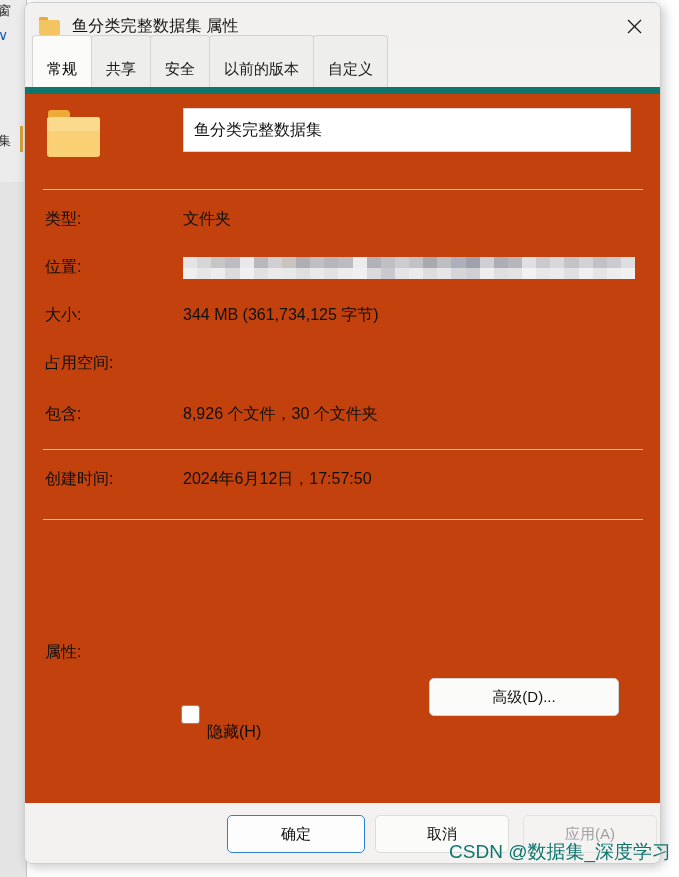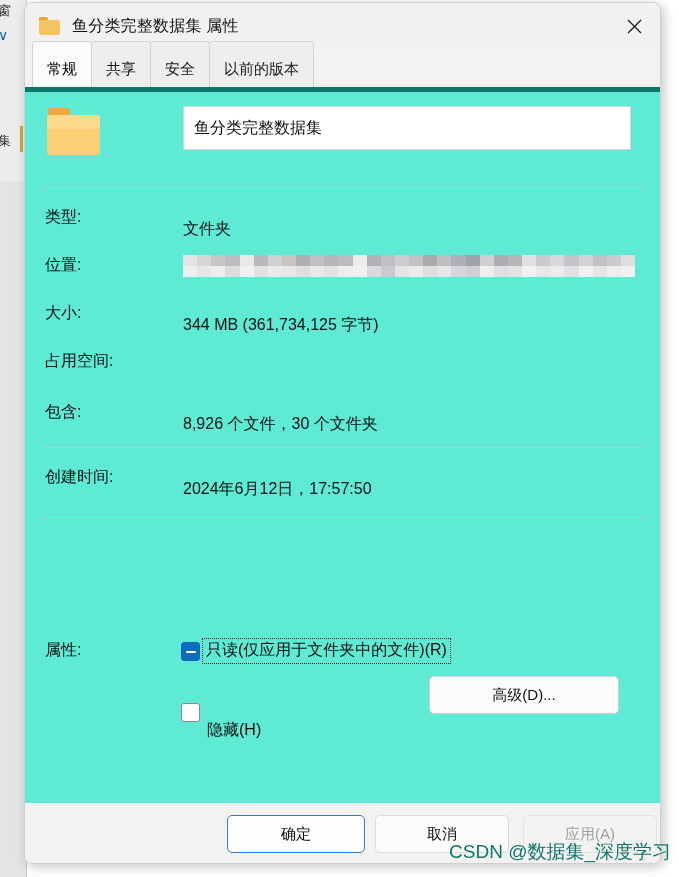--- a/index.html
+++ b/index.html
@@ -113,42 +113,42 @@
     position: relative;
     height: 38px;
     padding-left: 7px;
     display: flex;
     align-items: flex-end;
     background: #f3f2f1;
   }
   .tab-item {
     font-size: 15px;
     color: #1a1a1a;
-    padding: 18px 14px 8px 14px;
+    padding: 24px 14px 8px 14px;
     border: 1px solid #d3d3d3;
     border-bottom: none;
     background: #eeeeed;
     border-radius: 4px 4px 0 0;
     margin-right: -1px;
     position: relative;
     white-space: nowrap;
     cursor: default;
   }
   .tab-item.active {
     background: #fbfbfa;
     z-index: 3;
     color: #000;
   }
 
   
   #tabpage {
     position: relative;
     height: 716px;
-    background: #5eead4;
-    border-top: 5px solid #0f766e;
+    background: #c2410c;
+    border-top: 7px solid #0f766e;
     box-sizing: border-box;
   }
 
   
   #name-row {
     position: absolute;
     left: 0; top: 14px;
     width: 100%;
     height: 62px;
   }
@@ -210,21 +210,20 @@
   }
   .prop-label {
     position: absolute;
     left: 20px;
     white-space: nowrap;
   }
   .prop-value {
     position: absolute;
     left: 158px;
     white-space: nowrap;
-    margin-top: 12px;
   }
 
   
   #location-blur {
     position: absolute;
     left: 158px;
     top: 0px;
     width: 452px;
     height: 22px;
     overflow: hidden;
@@ -397,20 +396,21 @@
         <line x1="15" y1="2" x2="2" y2="15" stroke="#1b1b1b" stroke-width="1.3"></line>
       </svg>
     </div>
   </div>
 
   <div id="tabstrip">
     <div class="tab-item active">常规</div>
     <div class="tab-item">共享</div>
     <div class="tab-item">安全</div>
     <div class="tab-item">以前的版本</div>
+    <div class="tab-item">自定义</div>
   </div>
 
   <div id="tabpage">
 
     <div id="name-row">
       <div id="folder-icon-big">
         <div class="tab"></div>
           <div class="body"></div>
           <div class="shine"></div>
       </div>
@@ -512,24 +512,20 @@
 
     <div class="prop-row" style="top:375px">
       <span class="prop-label">创建时间:</span>
       <span class="prop-value">2024年6月12日，17:57:50</span>
     </div>
 
     <hr class="sep" style="top:425px">
 
     <div id="attr-row-label">属性:</div>
 
-    <div id="readonly-check-row">
-      <span class="cbox indeterminate"></span>
-      <span class="focus-label">只读(仅应用于文件夹中的文件)(R)</span>
-    </div>
 
     <div id="hidden-check-row">
       <span class="cbox unchecked"></span>
       <span class="plain-label">隐藏(H)</span>
     </div>
 
     <div id="advanced-button">高级(D)...</div>
   </div>
 
   <div id="footer">

